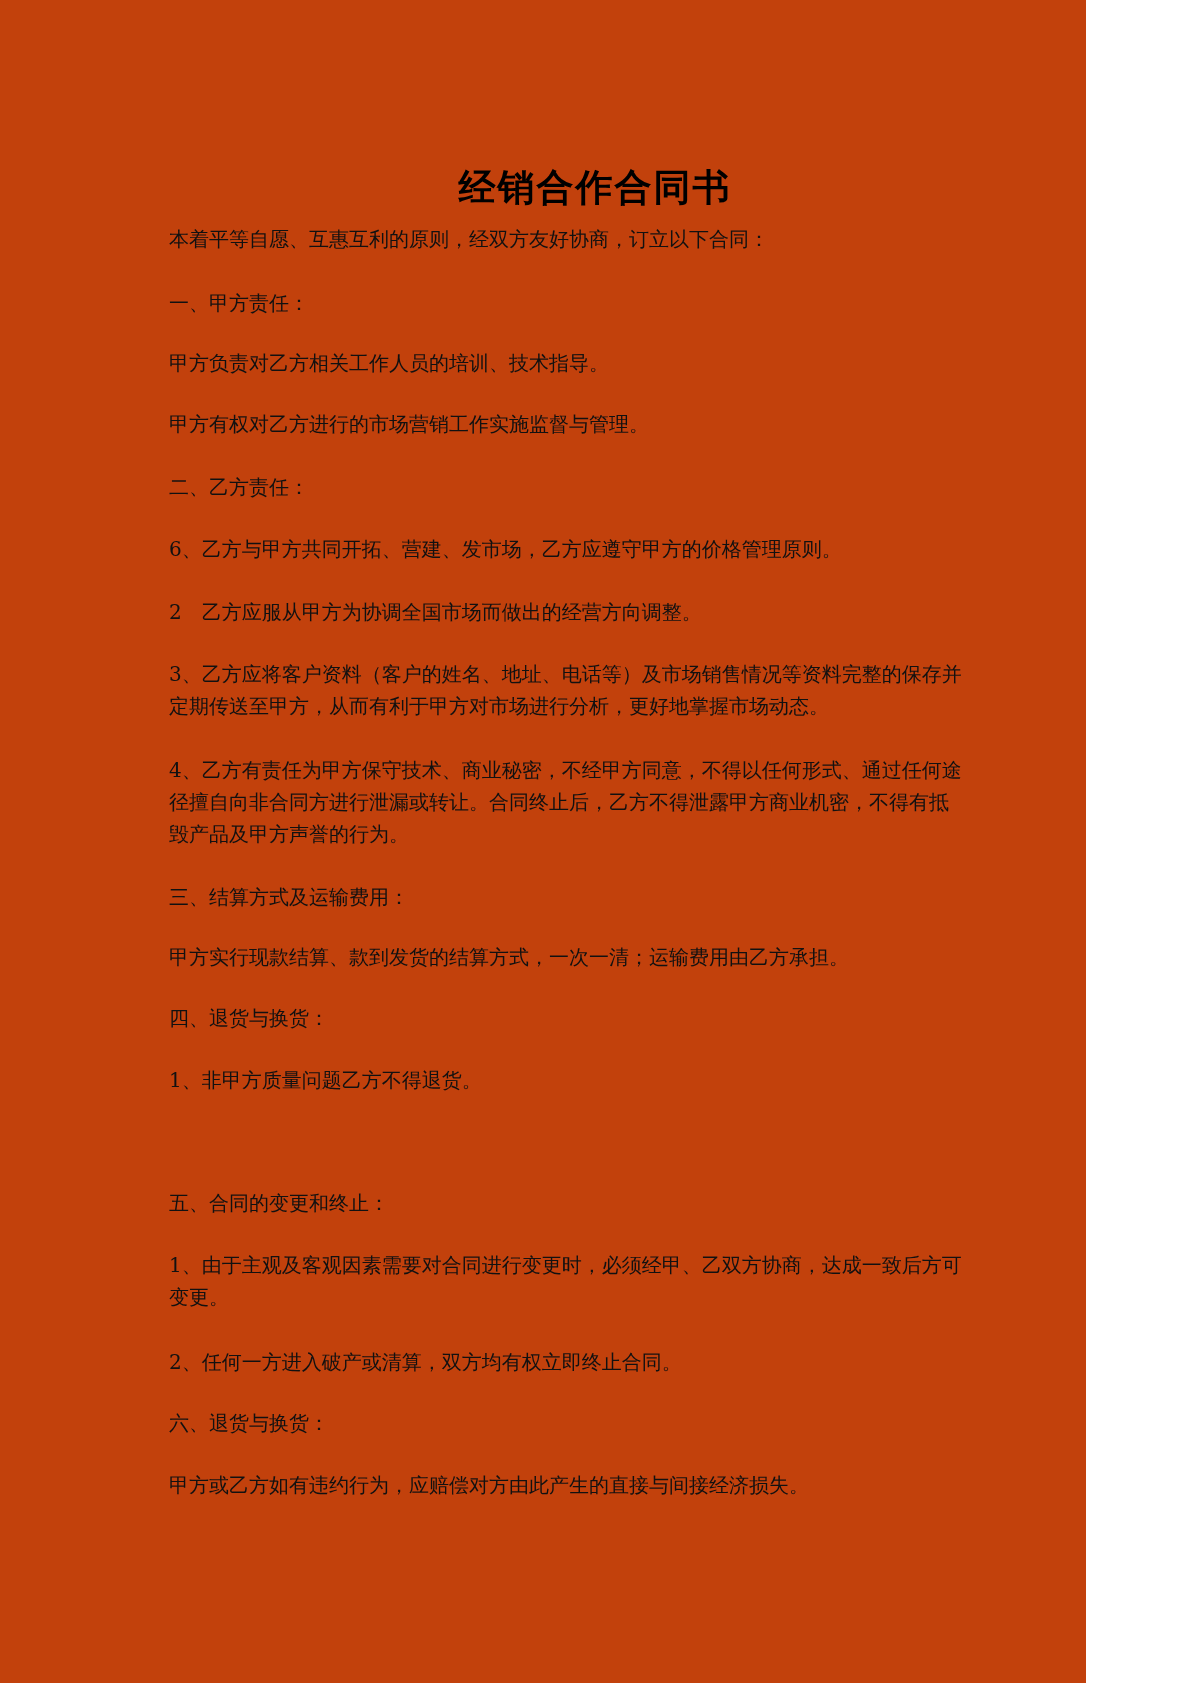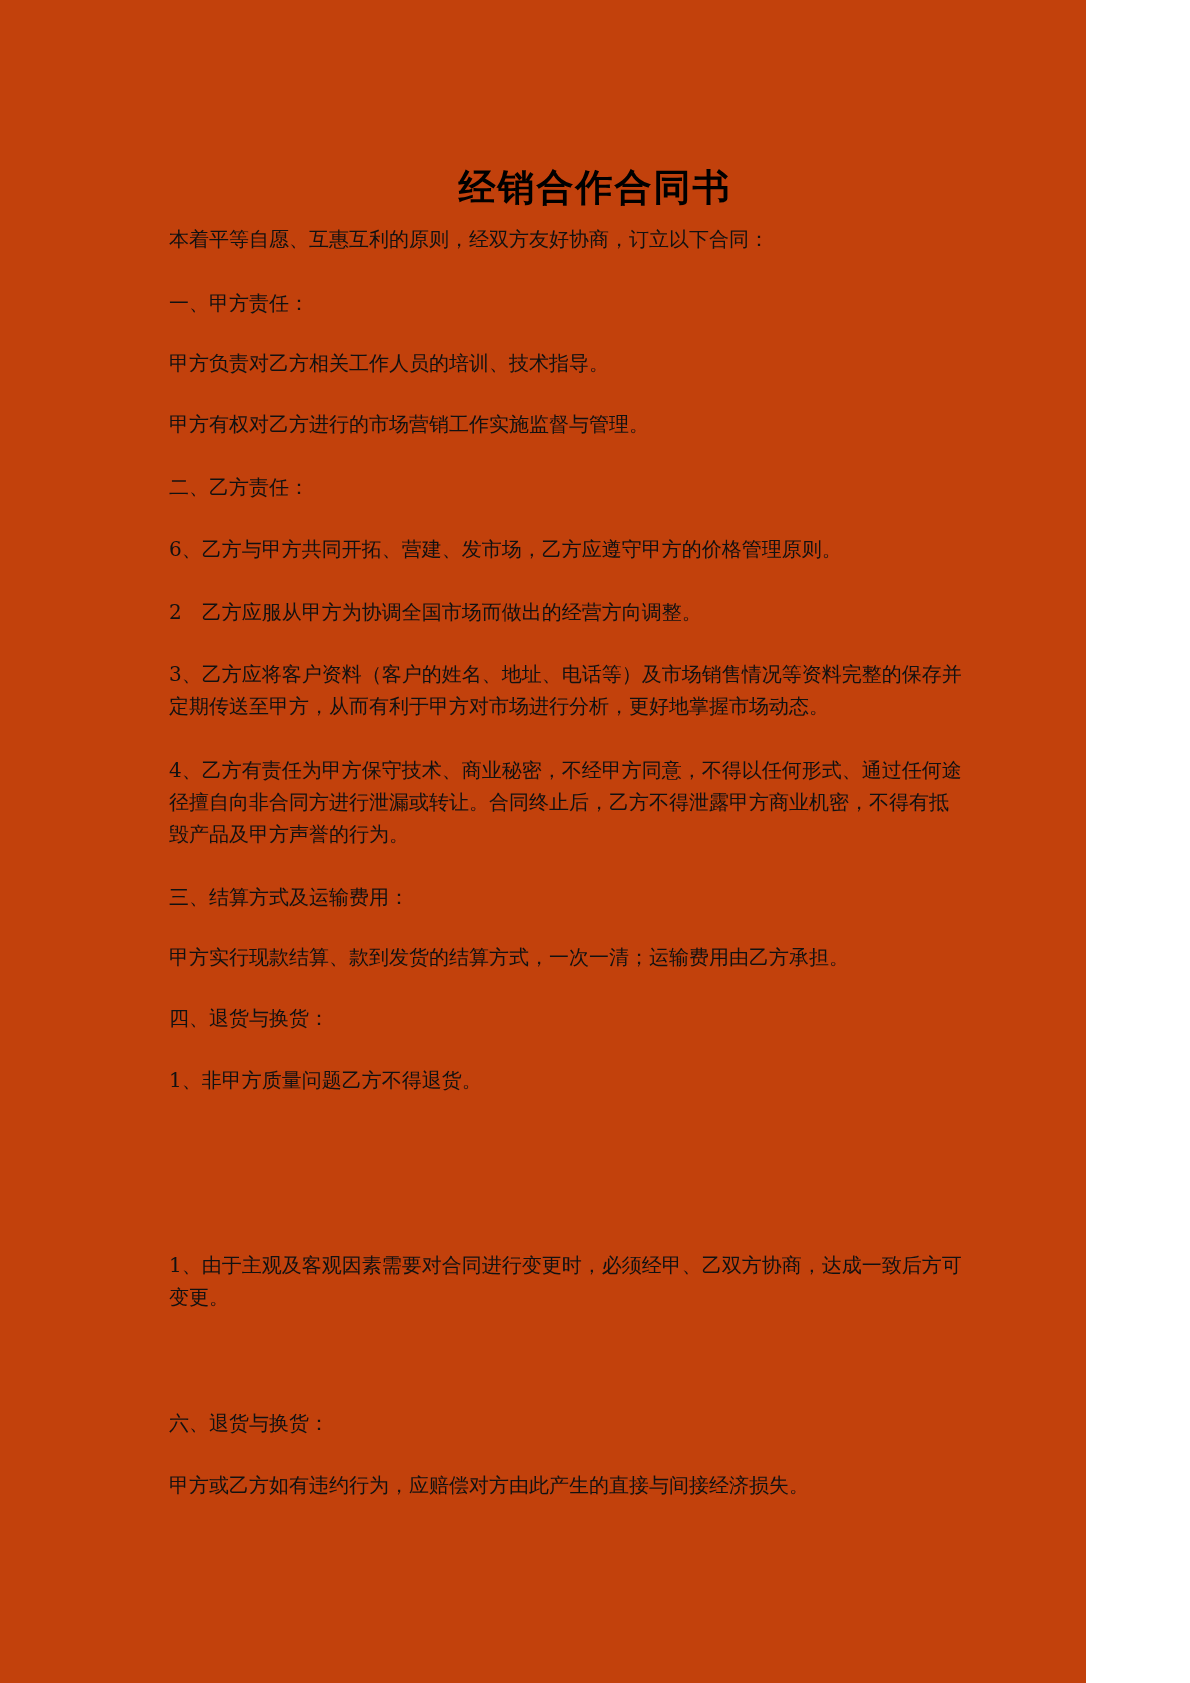--- a/index.html
+++ b/index.html
@@ -69,19 +69,21 @@
   <p class="line" style="top:754px">4、乙方有责任为甲方保守技术、商业秘密，不经甲方同意，不得以任何形式、通过任何途</p>
   <p class="line" style="top:786px">径擅自向非合同方进行泄漏或转让。合同终止后，乙方不得泄露甲方商业机密，不得有抵</p>
   <p class="line" style="top:818px">毁产品及甲方声誉的行为。</p>
 
   <p class="line" style="top:881px">三、结算方式及运输费用：</p>
   <p class="line" style="top:941px">甲方实行现款结算、款到发货的结算方式，一次一清；运输费用由乙方承担。</p>
 
   <p class="line" style="top:1002px">四、退货与换货：</p>
   <p class="line" style="top:1064px">1、非甲方质量问题乙方不得退货。</p>
 
+  <p class="line" style="top:1187px">五、合同的变更和终止：</p>
   <p class="line" style="top:1249px">1、由于主观及客观因素需要对合同进行变更时，必须经甲、乙双方协商，达成一致后方可</p>
   <p class="line" style="top:1281px">变更。</p>
+  <p class="line" style="top:1346px">2、任何一方进入破产或清算，双方均有权立即终止合同。</p>
 
   <p class="line" style="top:1407px">六、退货与换货：</p>
   <p class="line" style="top:1469px">甲方或乙方如有违约行为，应赔偿对方由此产生的直接与间接经济损失。</p>
 
 </div>
 
 </body></html>

